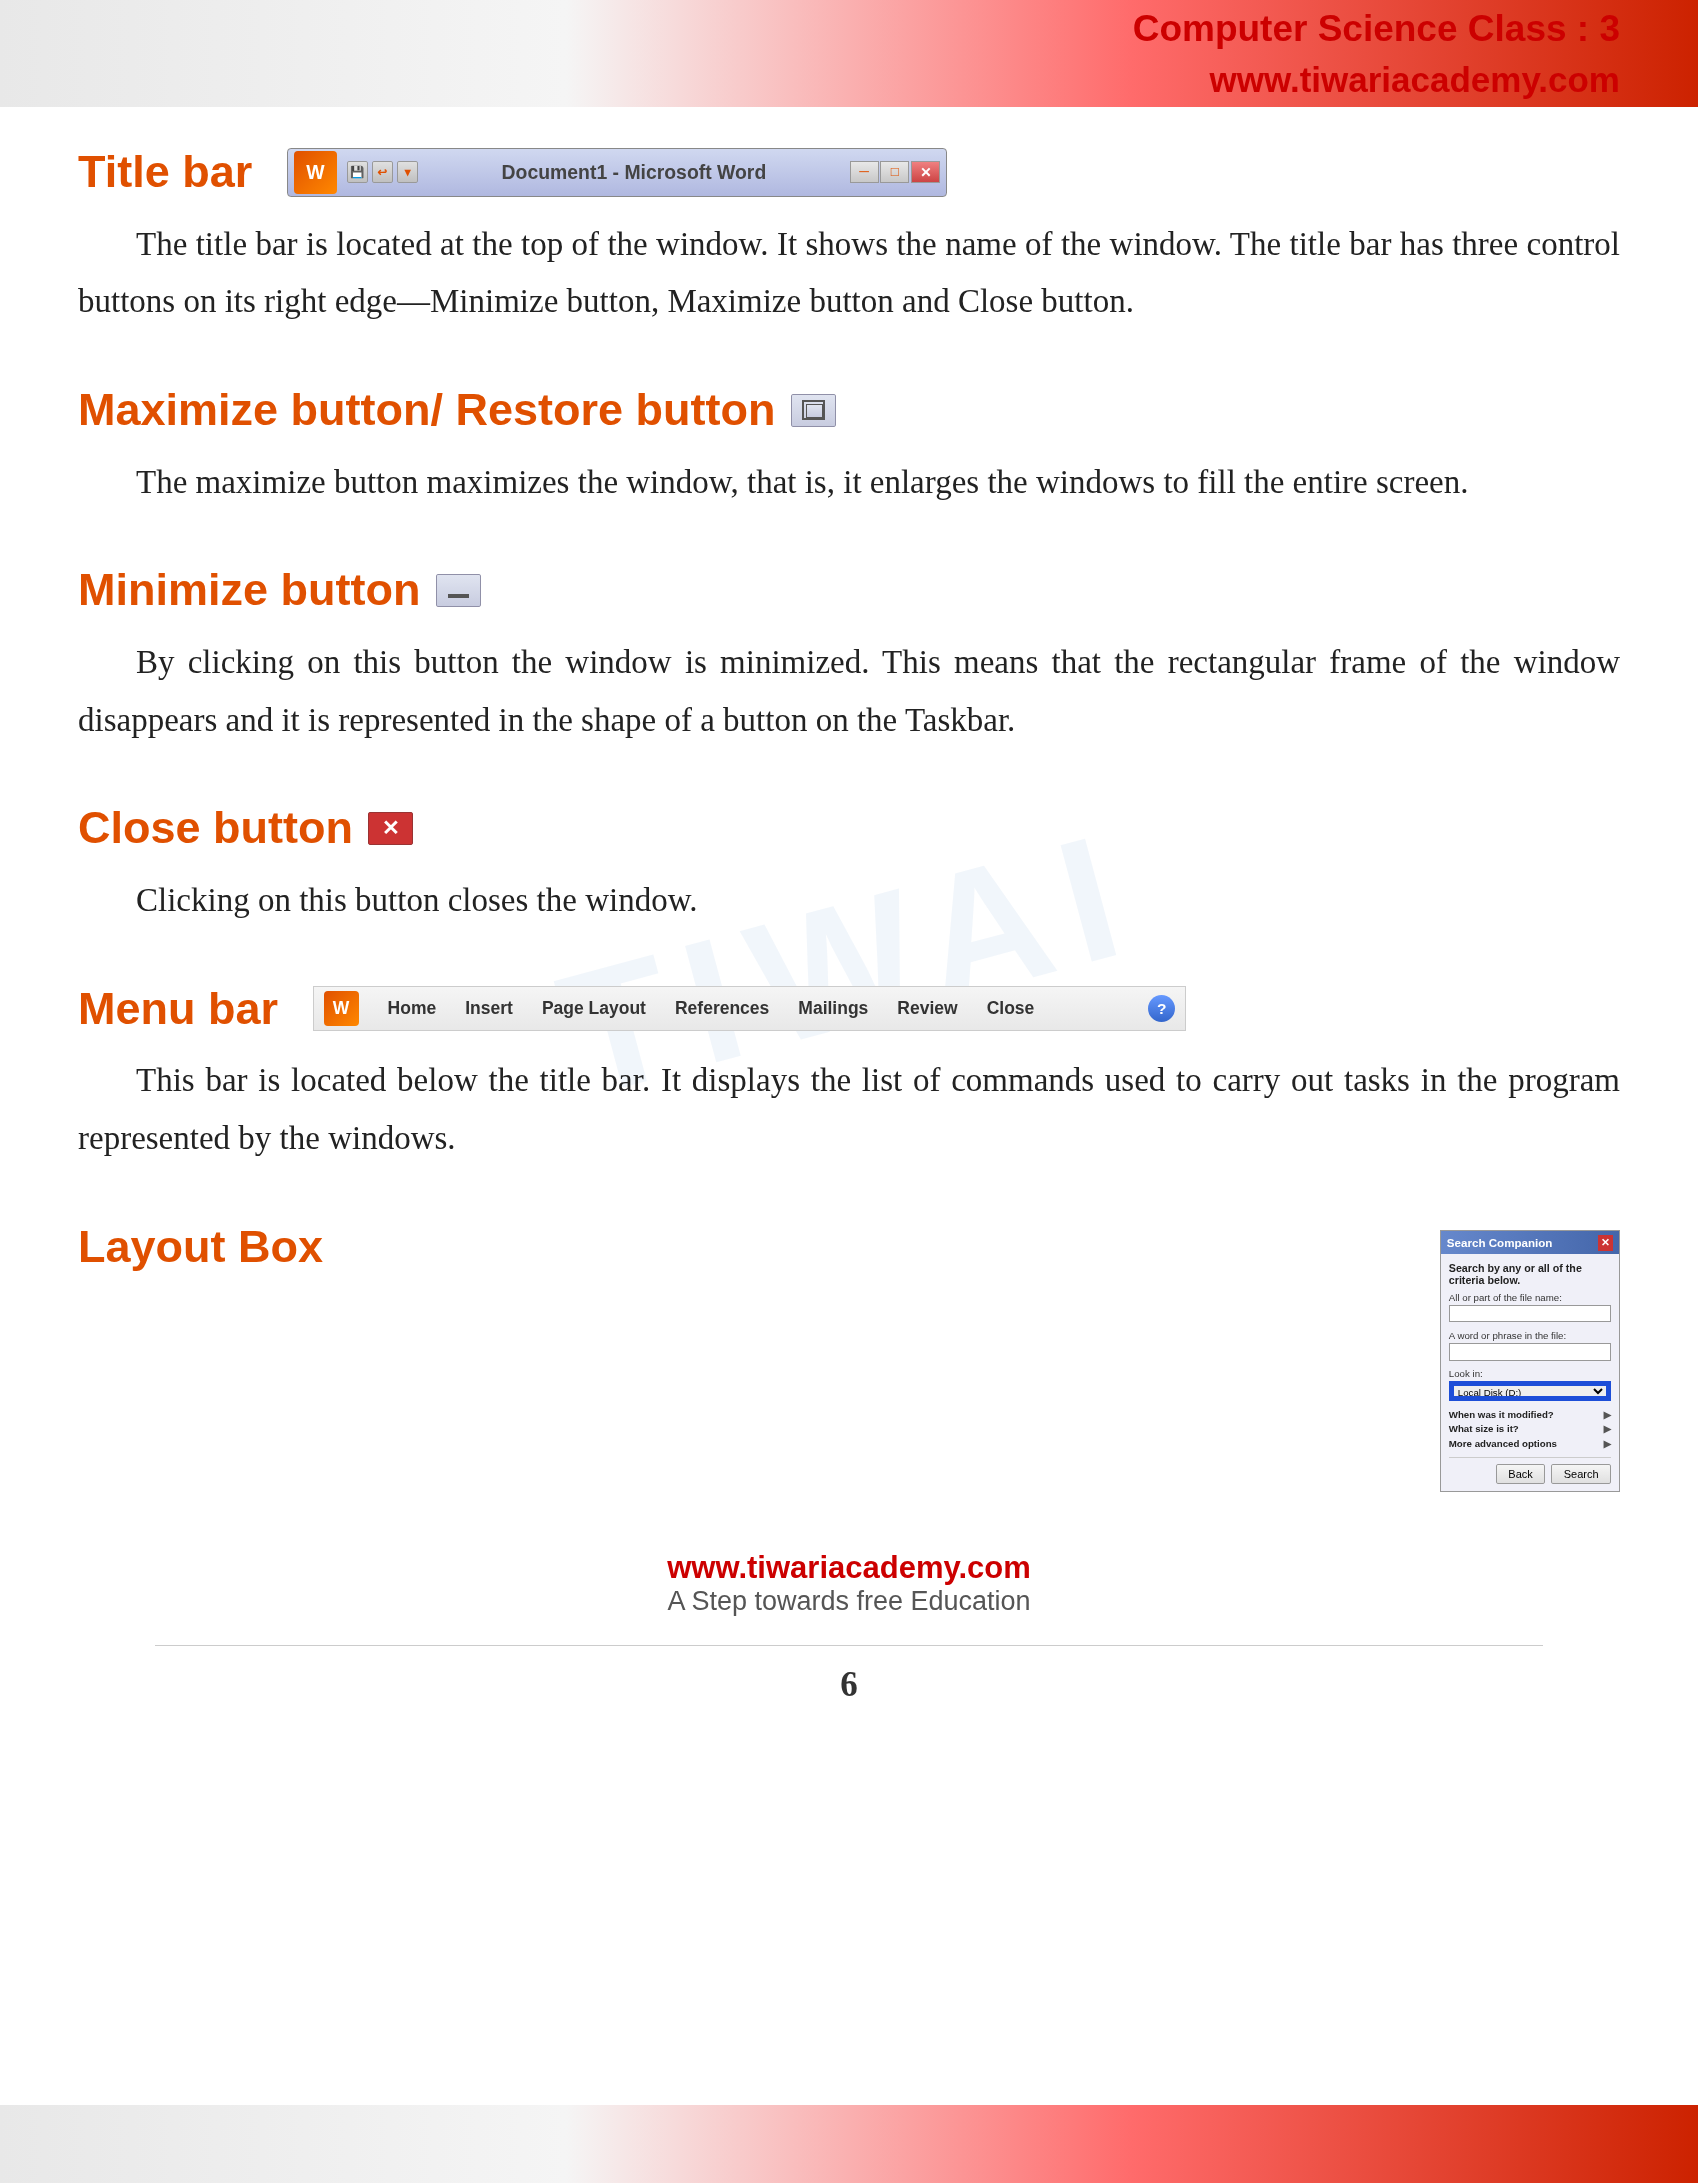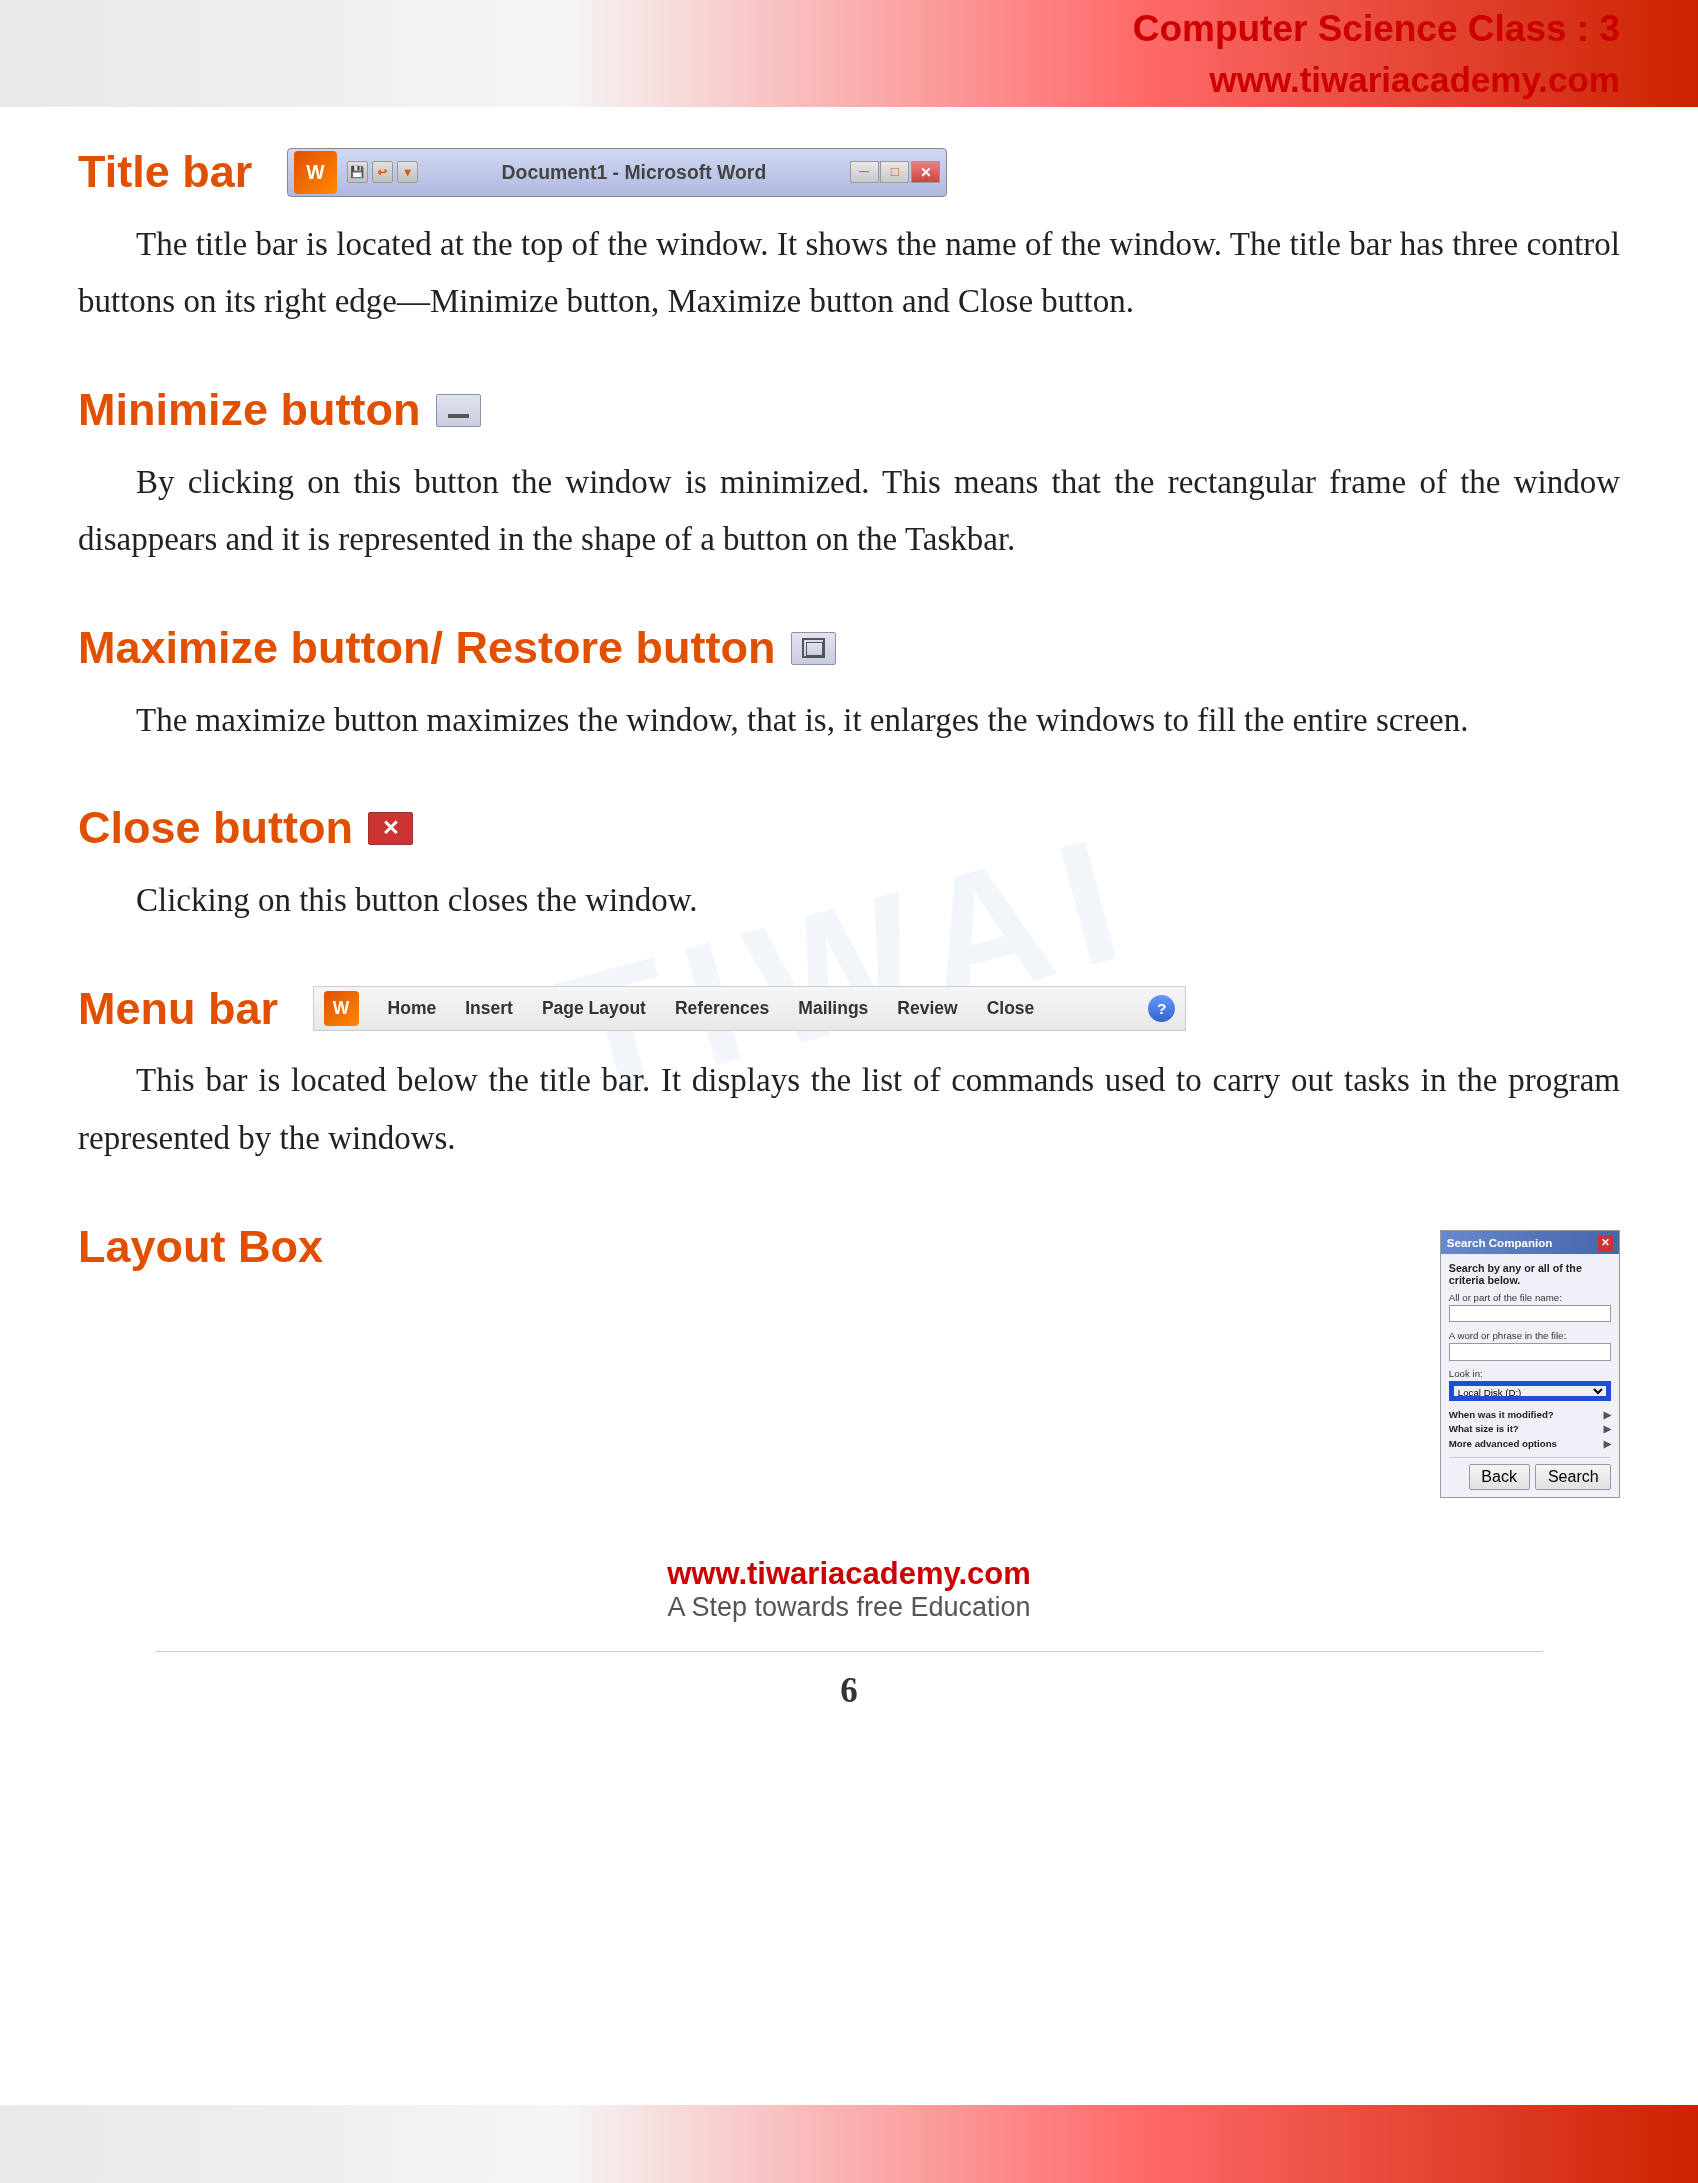--- a/index.html
+++ b/index.html
@@ -383,21 +383,21 @@
       display: flex;
       justify-content: flex-end;
       gap: 5.8px;
       margin-top: 7.8px;
       padding-top: 5.8px;
       border-top: 1px solid #ccc;
     }
 
     .dialog-btn {
       padding: 2.9px 11.6px;
-      font-size: 16px;
+      font-size: 11px;
       background: linear-gradient(to bottom, #f5f5f5, #e0e0e0);
       border: 1px solid #999;
       cursor: pointer;
       border-radius: 1.9px;
     }
 
     
     .footer {
       text-align: center;
       margin-top: 58px;
@@ -468,40 +468,40 @@
           <div class="win-btn">□</div>
           <div class="win-btn close-btn">✕</div>
         </div>
       </div>
     </div>
     <div class="section-body">The title bar is located at the top of the window. It shows the name of the window. The title bar has three control buttons on its right edge—Minimize button, Maximize button and Close button.</div>
   </div>
 
   <div class="section">
     <div class="section-heading">
-      <span>Minimize button</span>
-
-      <div class="minimize-icon">
-        <div class="minimize-line"></div>
-      </div>
-    </div>
-    <div class="section-body">By clicking on this button the window is minimized. This means that the rectangular frame of the window disappears and it is represented in the shape of a button on the Taskbar.</div>
-  </div>
-
-  <div class="section">
-    <div class="section-heading">
       <span>Maximize button/ Restore button</span>
 
       <div class="maximize-icon">
         <div class="maximize-square-outer">
           <div class="maximize-square-inner"></div>
         </div>
       </div>
     </div>
     <div class="section-body">The maximize button maximizes the window, that is, it enlarges the windows to fill the entire screen.</div>
+  </div>
+
+  <div class="section">
+    <div class="section-heading">
+      <span>Minimize button</span>
+
+      <div class="minimize-icon">
+        <div class="minimize-line"></div>
+      </div>
+    </div>
+    <div class="section-body">By clicking on this button the window is minimized. This means that the rectangular frame of the window disappears and it is represented in the shape of a button on the Taskbar.</div>
   </div>
 
   <div class="section">
     <div class="section-heading">
       <span>Close button</span>
 
       <div class="close-icon">✕</div>
     </div>
     <div class="section-body">Clicking on this button closes the window.</div>
   </div>

